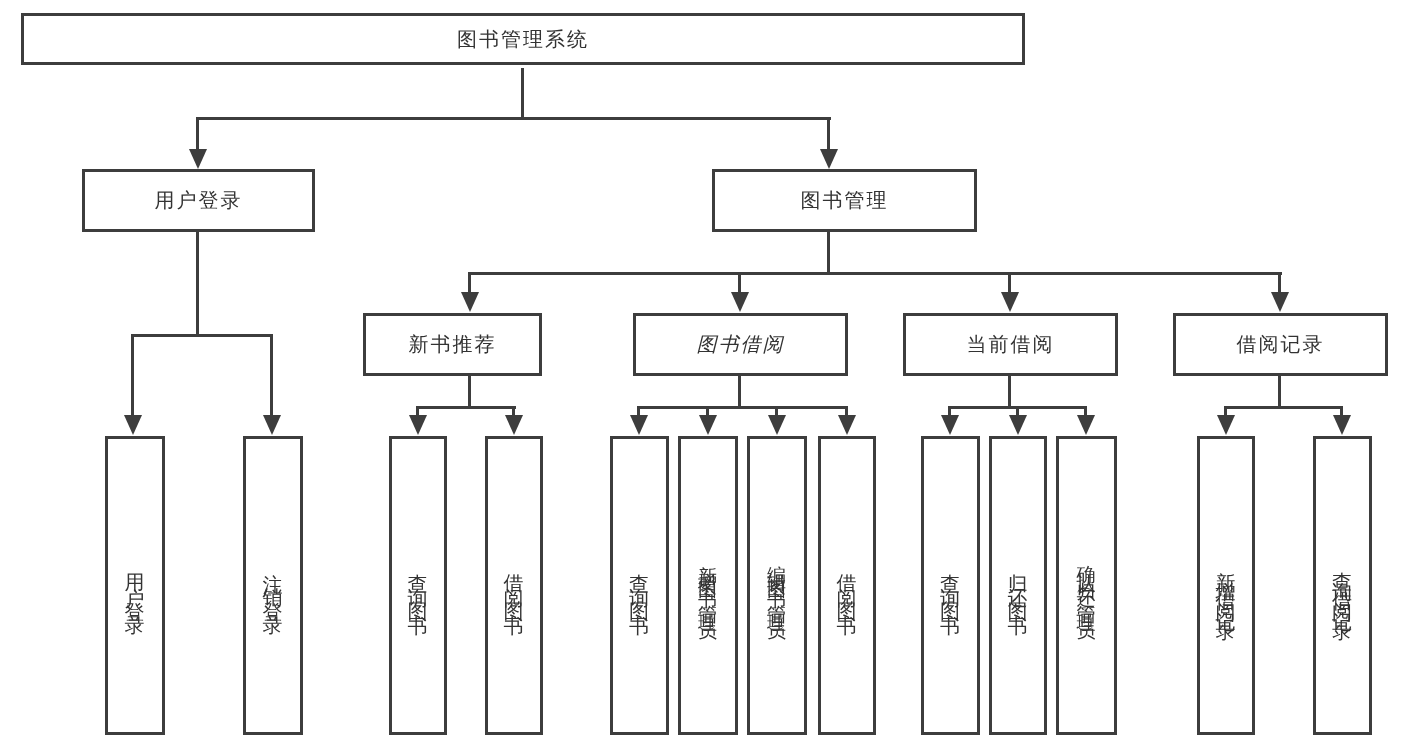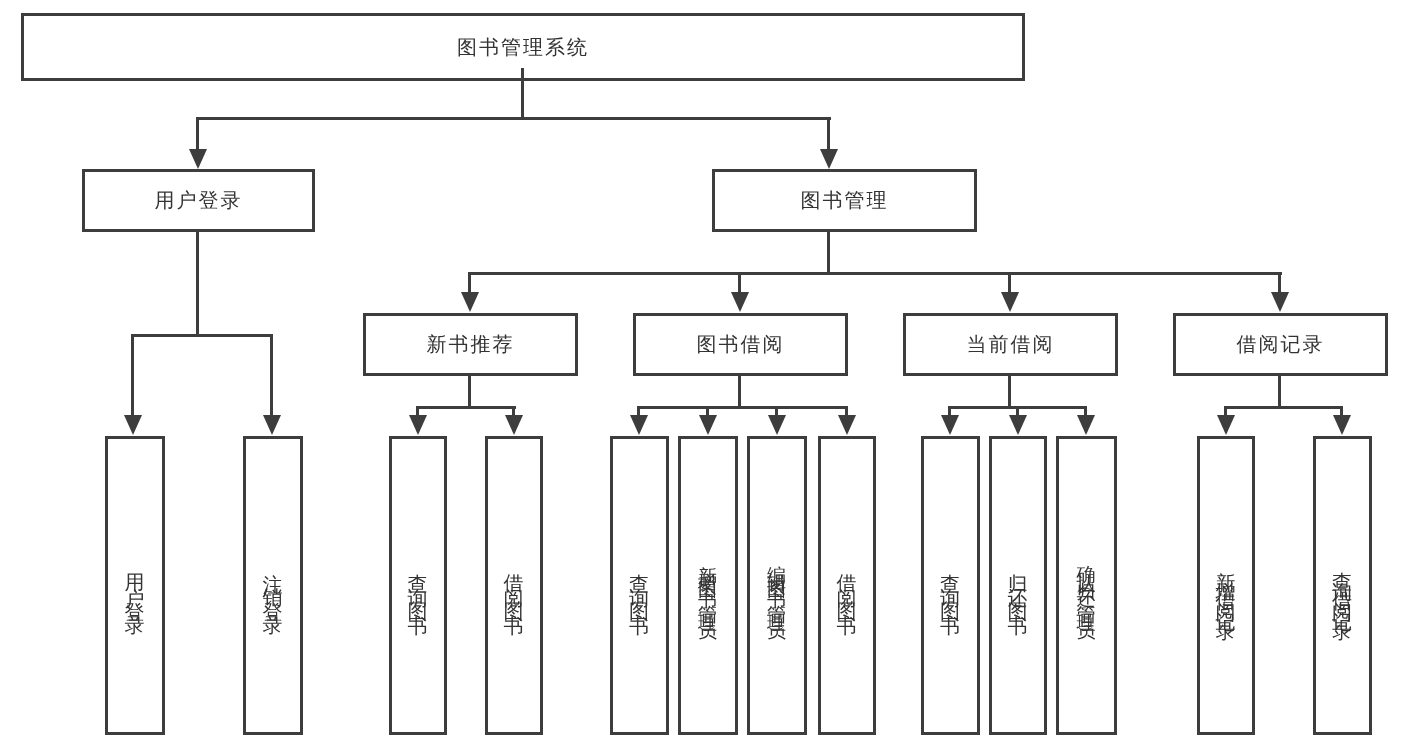--- a/index.html
+++ b/index.html
@@ -33,21 +33,21 @@
   .watermark {
     position:absolute; left:1183px; top:720px; z-index:10;
     color:#9c9c9c; font-size:17px; letter-spacing:1px; white-space:nowrap;
   }
 </style>
 </head>
 <body>
 
 <div id="stage">
 
-  <div class="box" style="left:21px; top:13px; width:1004px; height:68px;">
+  <div class="box" style="left:21px; top:13px; width:1004px; height:52px;">
     <span>图书管理系统</span>
   </div>
 
   <div class="vline" style="left:521px; top:68px;  height:51px;"></div>
   <div class="hline" style="left:197px; top:117px; width:634px;"></div>
   <div class="vline" style="left:196px; top:117px; height:34px;"></div>
   <div class="vline" style="left:827px; top:117px; height:34px;"></div>
   <div class="arrow" style="left:189px; top:149px;"></div>
   <div class="arrow" style="left:820px; top:149px;"></div>
 
@@ -69,24 +69,24 @@
   <div class="hline" style="left:469px; top:272px; width:813px;"></div>
   <div class="vline" style="left:468px;  top:272px; height:22px;"></div>
   <div class="vline" style="left:738px;  top:272px; height:22px;"></div>
   <div class="vline" style="left:1008px; top:272px; height:22px;"></div>
   <div class="vline" style="left:1278px; top:272px; height:22px;"></div>
   <div class="arrow" style="left:461px;  top:292px;"></div>
   <div class="arrow" style="left:731px;  top:292px;"></div>
   <div class="arrow" style="left:1001px; top:292px;"></div>
   <div class="arrow" style="left:1271px; top:292px;"></div>
 
-  <div class="box" style="left:363px; top:313px; width:215px; height:63px;">
+  <div class="box" style="left:363px; top:313px; width:179px; height:63px;">
     <span>新书推荐</span>
   </div>
-  <div class="box" style="left:633px; top:313px; width:215px; height:63px;">
+  <div class="box" style="left:633px; top:313px; width:215px; height:63px;font-style:italic;">
     <span>图书借阅</span>
   </div>
   <div class="box" style="left:903px; top:313px; width:215px; height:63px;">
     <span>当前借阅</span>
   </div>
   <div class="box" style="left:1173px; top:313px; width:215px; height:63px;">
     <span>借阅记录</span>
   </div>
 
   <div class="vline" style="left:468px; top:376px; height:33px;"></div>

